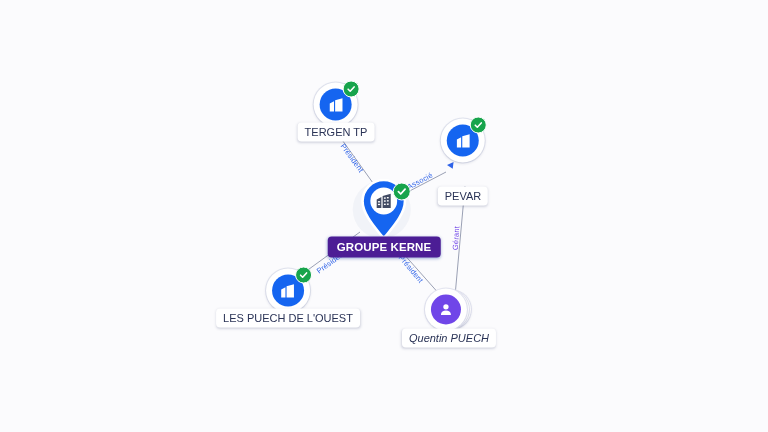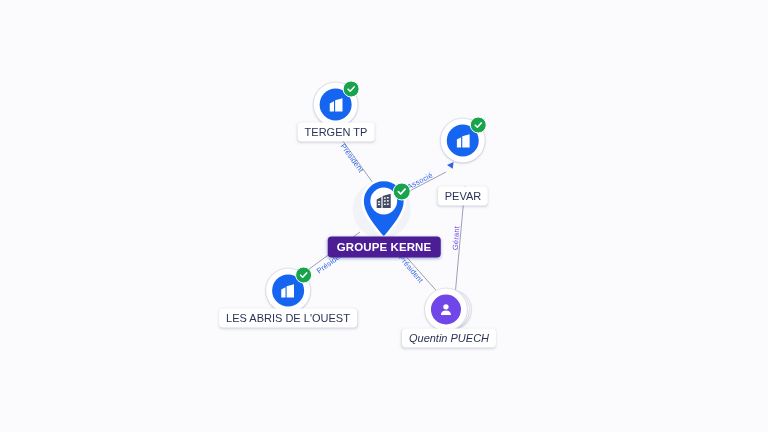--- a/index.html
+++ b/index.html
@@ -273,21 +273,21 @@
         <svg width="17" height="17" viewBox="0 0 24 24" fill="#ffffff">
           <path d="M3 21V10l6-3.2V21H3zm7.6 0V5.4L21 2.5V21h-10.4zM4.6 12.1h2.8v1.7H4.6v-1.7zm0 3.4h2.8v1.7H4.6v-1.7zm7.7-8.2h2.3v1.8h-2.3V7.3zm3.8-.5h2.3v1.8h-2.3V6.8zm-3.8 4.3h2.3v1.8h-2.3v-1.8zm3.8-.3h2.3v1.8h-2.3v-1.8zm-3.8 4.2h2.3v1.8h-2.3v-1.8zm3.8-.2h2.3v1.8h-2.3v-1.8z"></path>
         </svg>
       </div>
       <div class="badge-check">
         <svg width="9" height="9" viewBox="0 0 24 24" fill="none" stroke="#ffffff" stroke-width="4.2" stroke-linecap="round" stroke-linejoin="round">
           <path d="M4 12.5 L9.5 18 L20 6.5"></path>
         </svg>
       </div>
     </div>
-    <div class="node-label">LES ABRIS DE L'OUEST</div>
+    <div class="node-label">LES PUECH DE L'OUEST</div>
   </div>
 
   <div class="node person-node" style="left:449px; top:318px;font-style:italic;">
     <div class="stack">
       <div class="card c3"></div>
       <div class="card c2"></div>
       <div class="card c1"></div>
       <div class="disc">
         <svg width="16" height="16" viewBox="0 0 24 24" fill="#ffffff">
           <circle cx="12" cy="8" r="4"></circle>

